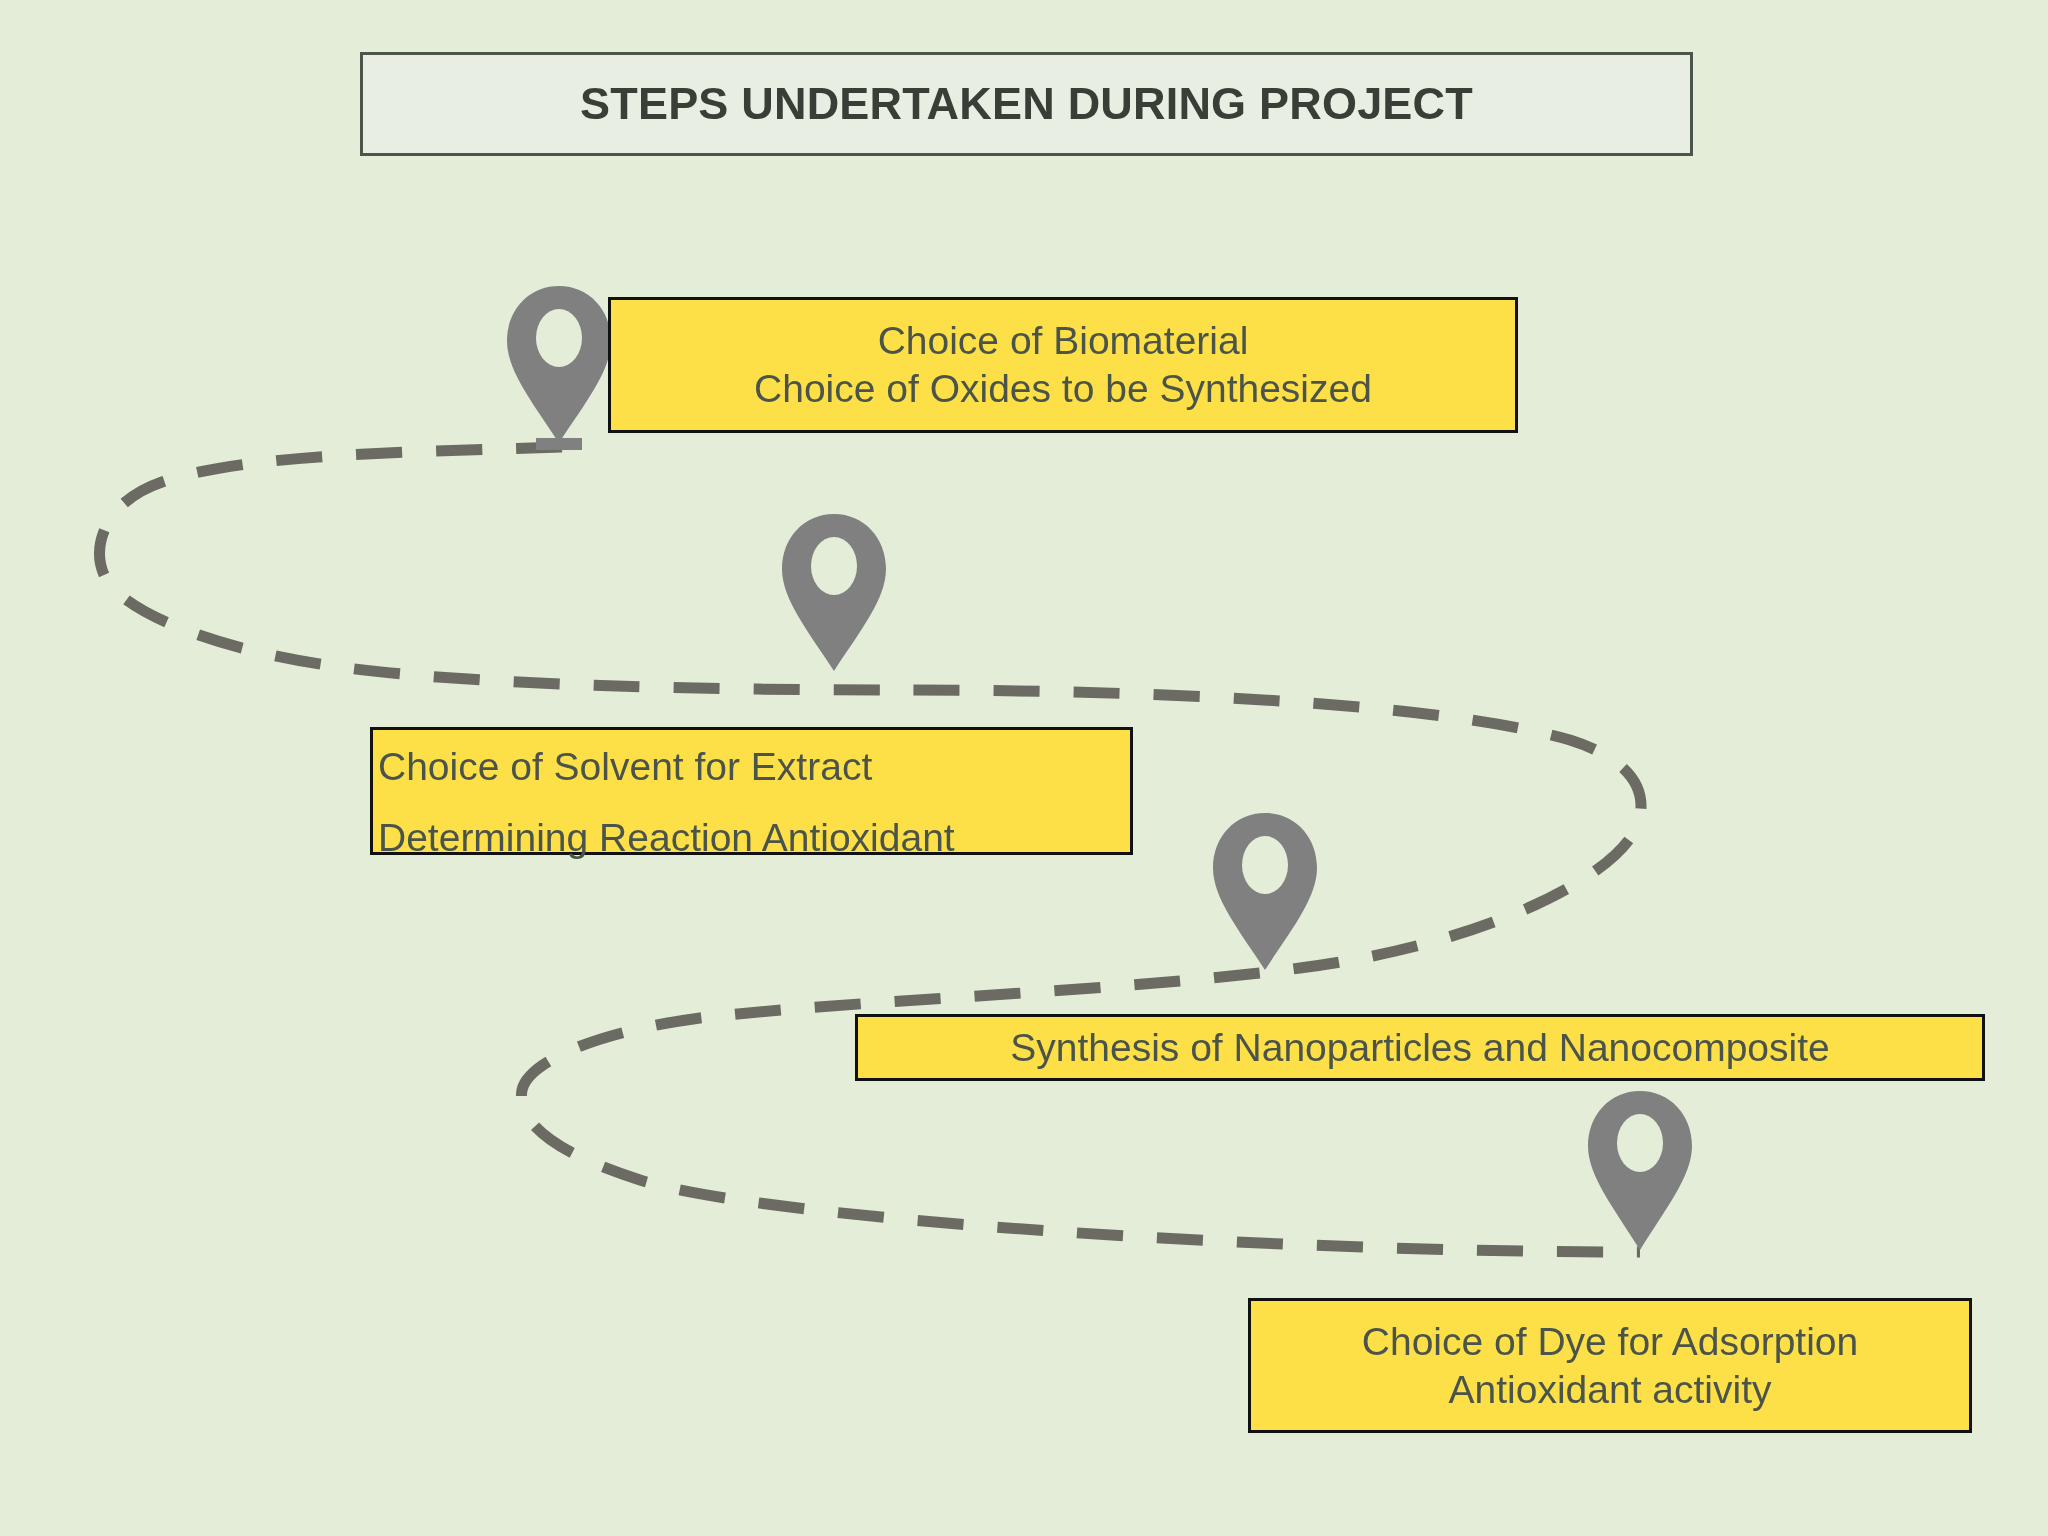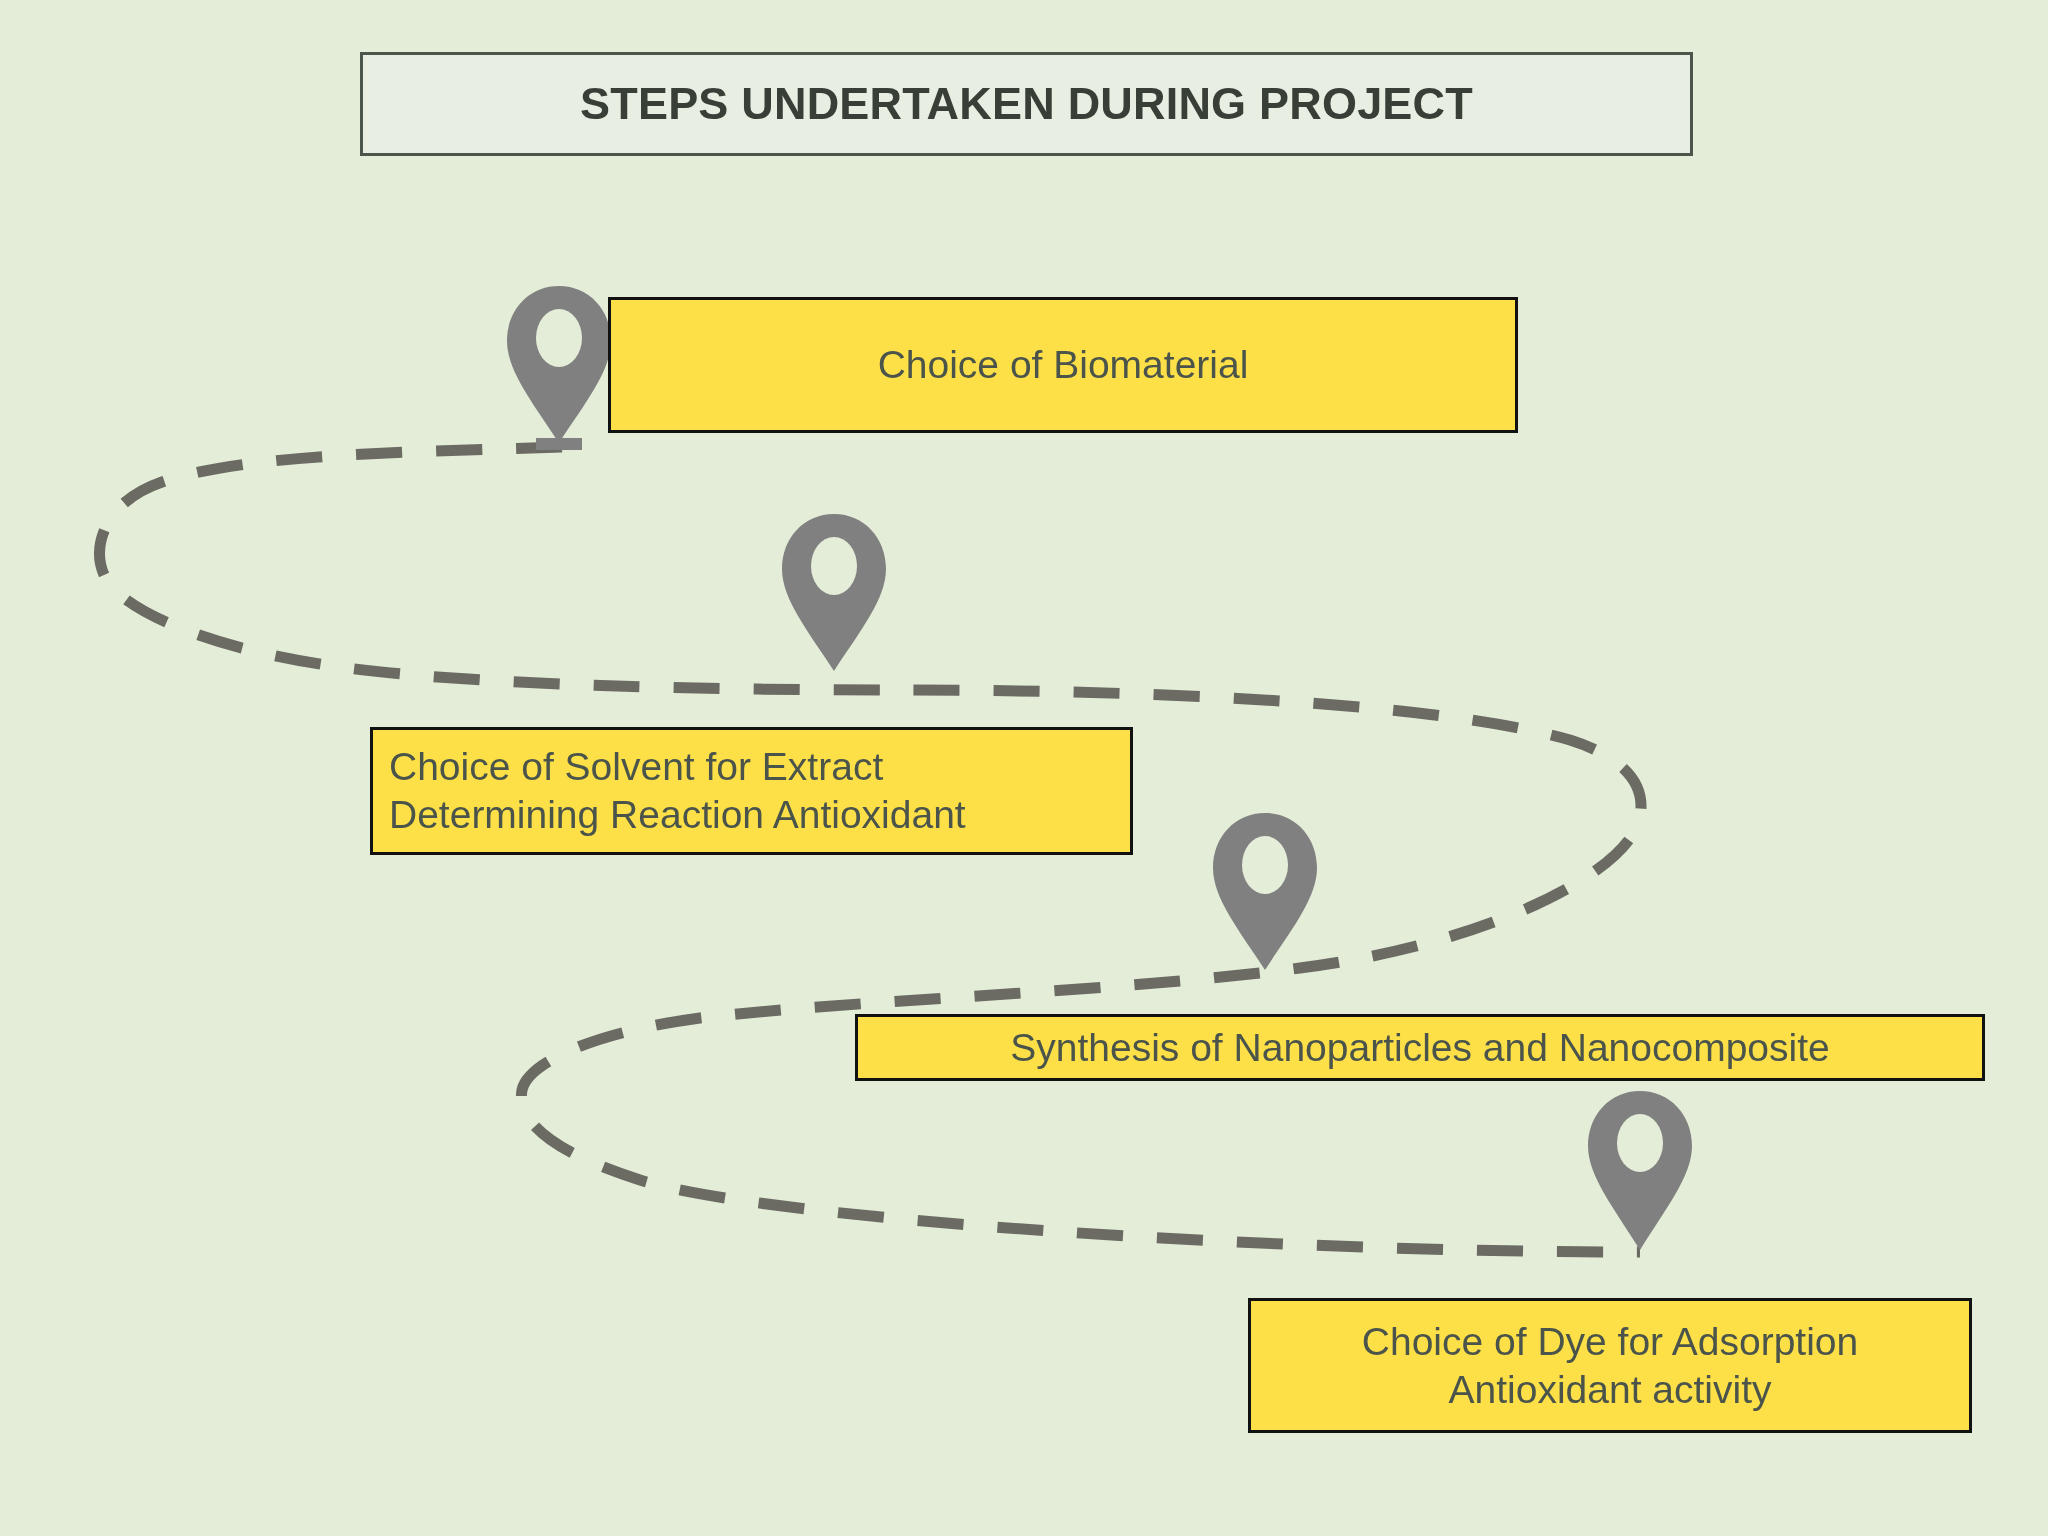--- a/index.html
+++ b/index.html
@@ -66,21 +66,21 @@
     align-items: center;
     justify-content: center;
     color: #4b544b;
   }
   .step-line {
     font-size: 39px;
     line-height: 1.22;
     white-space: nowrap;
     color: #4b544b;
   }
-  .align-left .step-line { align-self: flex-start; padding-left: 16px; }
+  .align-left .step-line { align-self: flex-start; padding-left: 5px; margin-top: 23px; }
 
   #box-1 { left: 608px; top: 297px;  width: 910px;  height: 136px; }
   #box-2 { left: 370px; top: 727px;  width: 763px;  height: 128px; }
   #box-3 { left: 855px; top: 1014px; width: 1130px; height: 67px;  }
   #box-4 { left: 1248px; top: 1298px; width: 724px; height: 135px; }
 
   #box-3 .step-line { font-size: 39px; }
 </style>
 </head>
 <body>
@@ -127,20 +127,21 @@
     <ellipse cx="56" cy="55" rx="23" ry="29" fill="#e3edd8"></ellipse>
   </svg>
 
   <svg class="pin" style="left:1584px; top:1088px;" width="112" height="172" viewBox="0 0 112 172" xmlns="http://www.w3.org/2000/svg">
     <path d="M56 3 C26 3 4 27 4 58 C4 88 30 120 56 162 C82 120 108 88 108 58 C108 27 86 3 56 3 Z" fill="#808080"></path>
     <ellipse cx="56" cy="55" rx="23" ry="29" fill="#e3edd8"></ellipse>
   </svg>
 
   <div class="step-box" id="box-1">
     <span class="step-line">Choice of Biomaterial</span>
+    <span class="step-line">Choice of Oxides to be Synthesized</span>
   </div>
 
   <div class="step-box align-left" id="box-2">
     <span class="step-line">Choice of Solvent for Extract</span>
     <span class="step-line">Determining Reaction Antioxidant</span>
   </div>
 
   <div class="step-box" id="box-4">
     <span class="step-line">Choice of Dye for Adsorption</span>
     <span class="step-line">Antioxidant activity</span>

